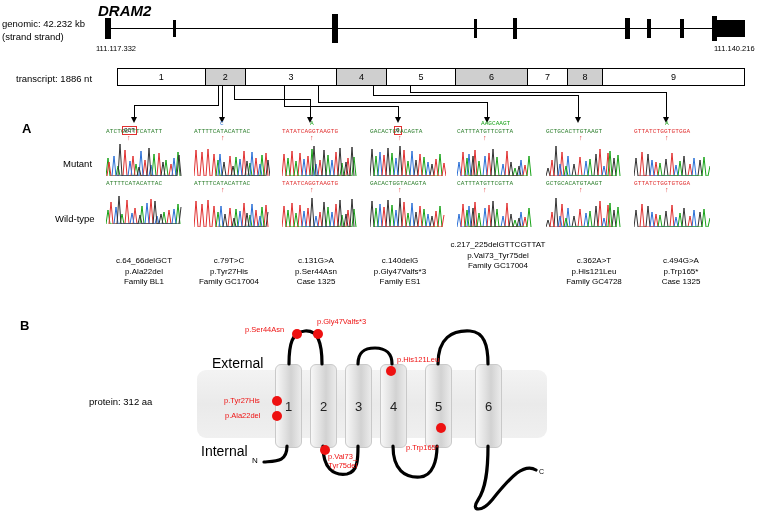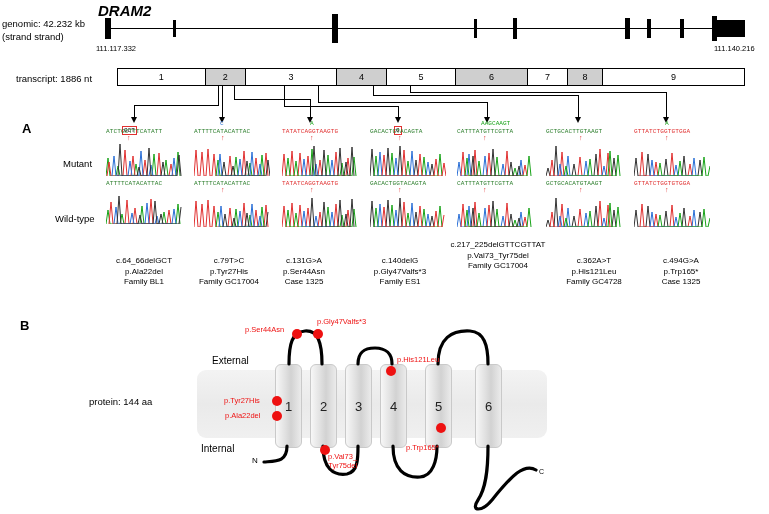--- a/index.html
+++ b/index.html
@@ -81,21 +81,21 @@
     display:flex;align-items:center;justify-content:center;
     font-size:13px;color:#222;
   }
   .dot{
     position:absolute;border-radius:50%;background:#ee1111;
   }
   .mut-lbl{
     position:absolute;color:#ee1111;font-size:7.5px;white-space:nowrap;
     line-height:9px;font-weight:normal;
   }
-  .side-lbl{position:absolute;font-size:10px;}
+  .side-lbl{position:absolute;font-size:14px;}
   .term-lbl{position:absolute;font-size:8px;}
   svg.loops{position:absolute;left:0;top:0;overflow:visible;}
 </style>
 </head>
 <body>
 
 <div class="abs lbl-it" style="left:98px;top:2px;">DRAM2</div>
 
 <div class="abs lbl" style="left:2px;top:18px;">genomic: 42.232 kb</div>
 <div class="abs lbl" style="left:2px;top:31px;">(strand strand)</div>
@@ -340,21 +340,21 @@
 <div class="caption" style="left:94px;top:256px;width:100px;">
   <div>c.64_66delGCT</div>
   <div>p.Ala22del</div>
   <div>Family BL1</div>
 </div>
 <div class="caption" style="left:177px;top:256px;width:104px;">
   <div>c.79T&gt;C</div>
   <div>p.Tyr27His</div>
   <div>Family GC17004</div>
 </div>
-<div class="caption" style="left:258px;top:256px;width:92px;">
+<div class="caption" style="left:270px;top:256px;width:92px;">
   <div>c.131G&gt;A</div>
   <div>p.Ser44Asn</div>
   <div>Case 1325</div>
 </div>
 <div class="caption" style="left:352px;top:256px;width:96px;">
   <div>c.140delG</div>
   <div>p.Gly47Valfs*3</div>
   <div>Family ES1</div>
 </div>
 <div class="caption" style="left:437px;top:240px;width:122px;">
@@ -368,21 +368,21 @@
   <div>Family GC4728</div>
 </div>
 <div class="caption" style="left:638px;top:256px;width:86px;">
   <div>c.494G&gt;A</div>
   <div>p.Trp165*</div>
   <div>Case 1325</div>
 </div>
 
 <div class="abs panel-letter" style="left:20px;top:318px;">B</div>
 
-<div class="abs lbl" style="left:89px;top:396px;">protein: 144 aa</div>
+<div class="abs lbl" style="left:89px;top:396px;">protein: 312 aa</div>
 
 <div class="side-lbl" style="left:212px;top:355px;">External</div>
 <div class="side-lbl" style="left:201px;top:443px;">Internal</div>
 
 <div id="membrane" style="left:197px;top:370px;width:350px;height:68px;"></div>
 
 <div class="tm-helix" style="left:275px;top:364px;width:25px;height:82px;">1</div>
 <div class="tm-helix" style="left:310px;top:364px;width:25px;height:82px;">2</div>
 <div class="tm-helix" style="left:345px;top:364px;width:25px;height:82px;">3</div>
 <div class="tm-helix" style="left:380px;top:364px;width:25px;height:82px;">4</div>

